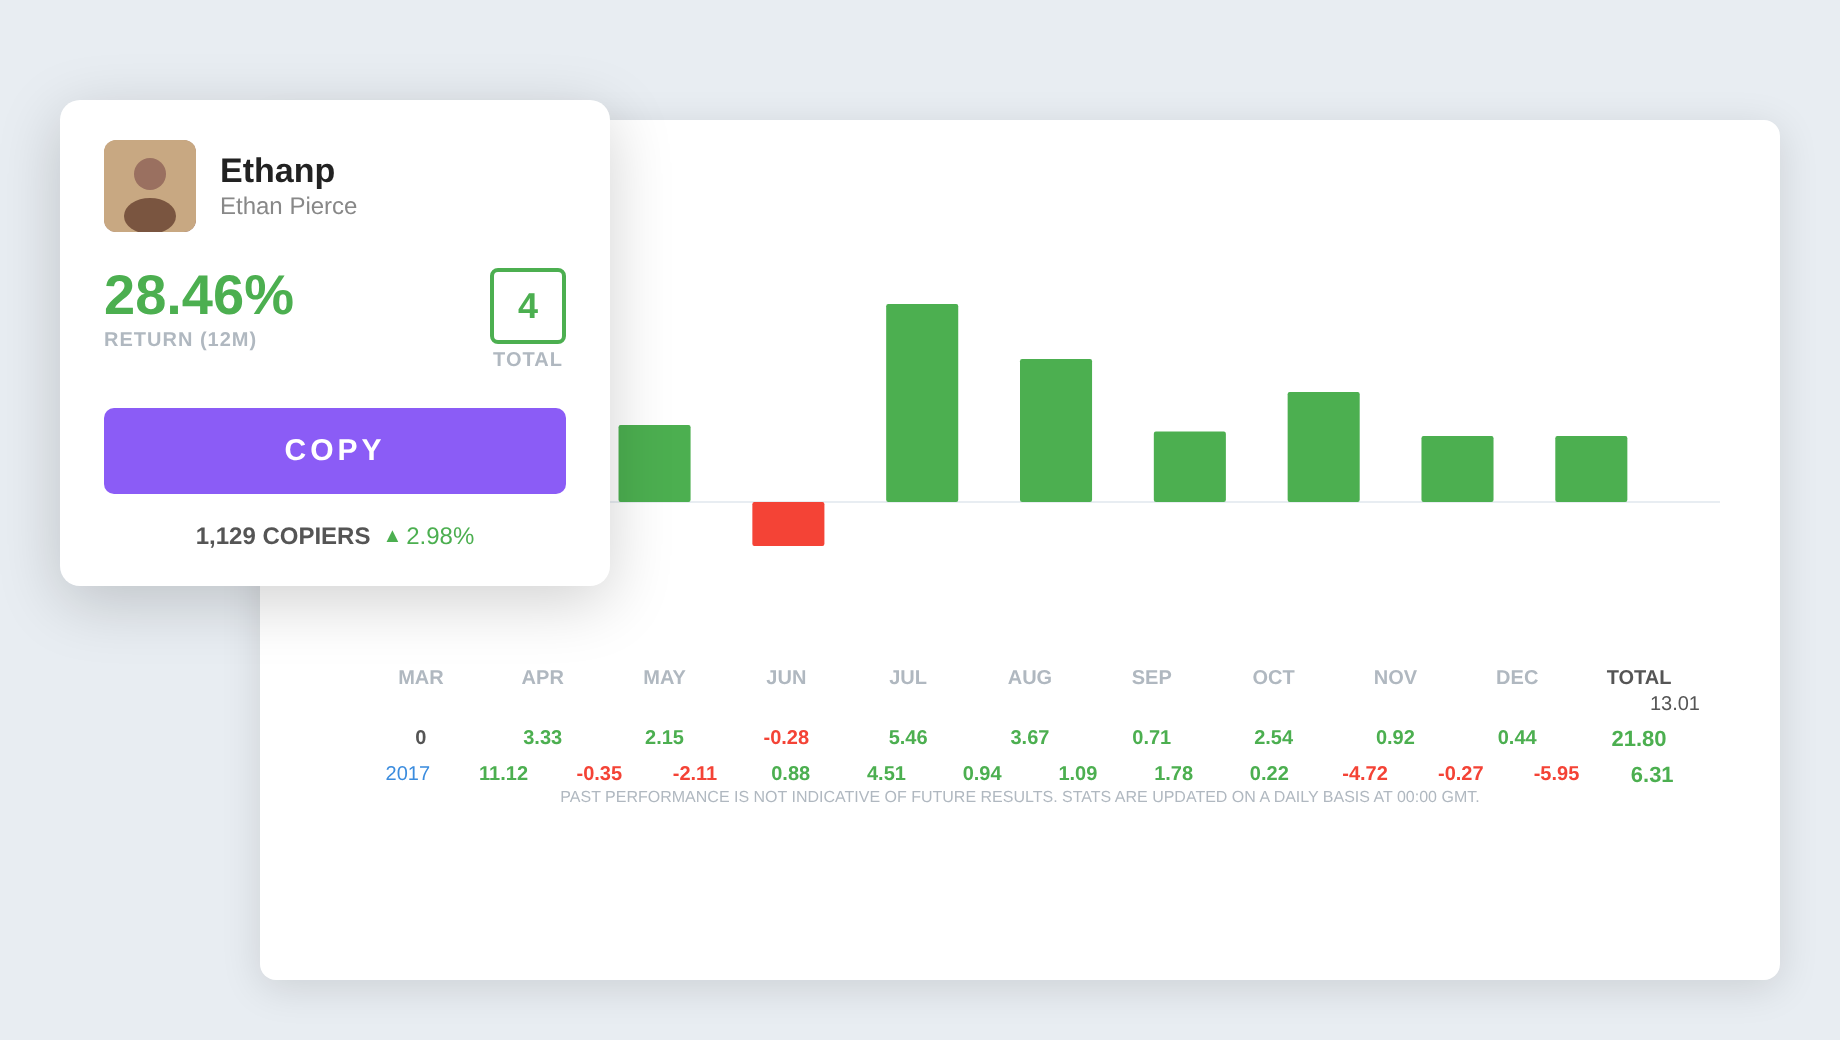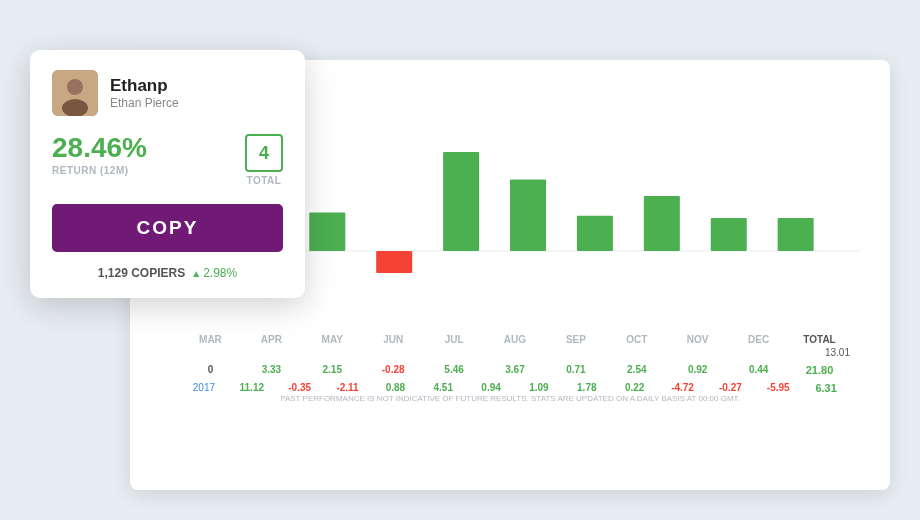--- a/index.html
+++ b/index.html
@@ -211,26 +211,26 @@
     }
     .risk-label {
       font-size: 10px;
       color: #b0b8c0;
       font-weight: 600;
       letter-spacing: 0.5px;
     }
 
     .copy-btn {
       width: 100%;
-      background: #701a75;
+      background: #8b5cf6;
       color: #fff;
       border: none;
       border-radius: 5px;
       padding: 13px;
-      font-size: 19px;
+      font-size: 15px;
       font-weight: 700;
       letter-spacing: 2px;
       cursor: pointer;
       margin-bottom: 14px;
     }
 
     .copiers-row {
       display: flex;
       align-items: center;
       justify-content: center;

